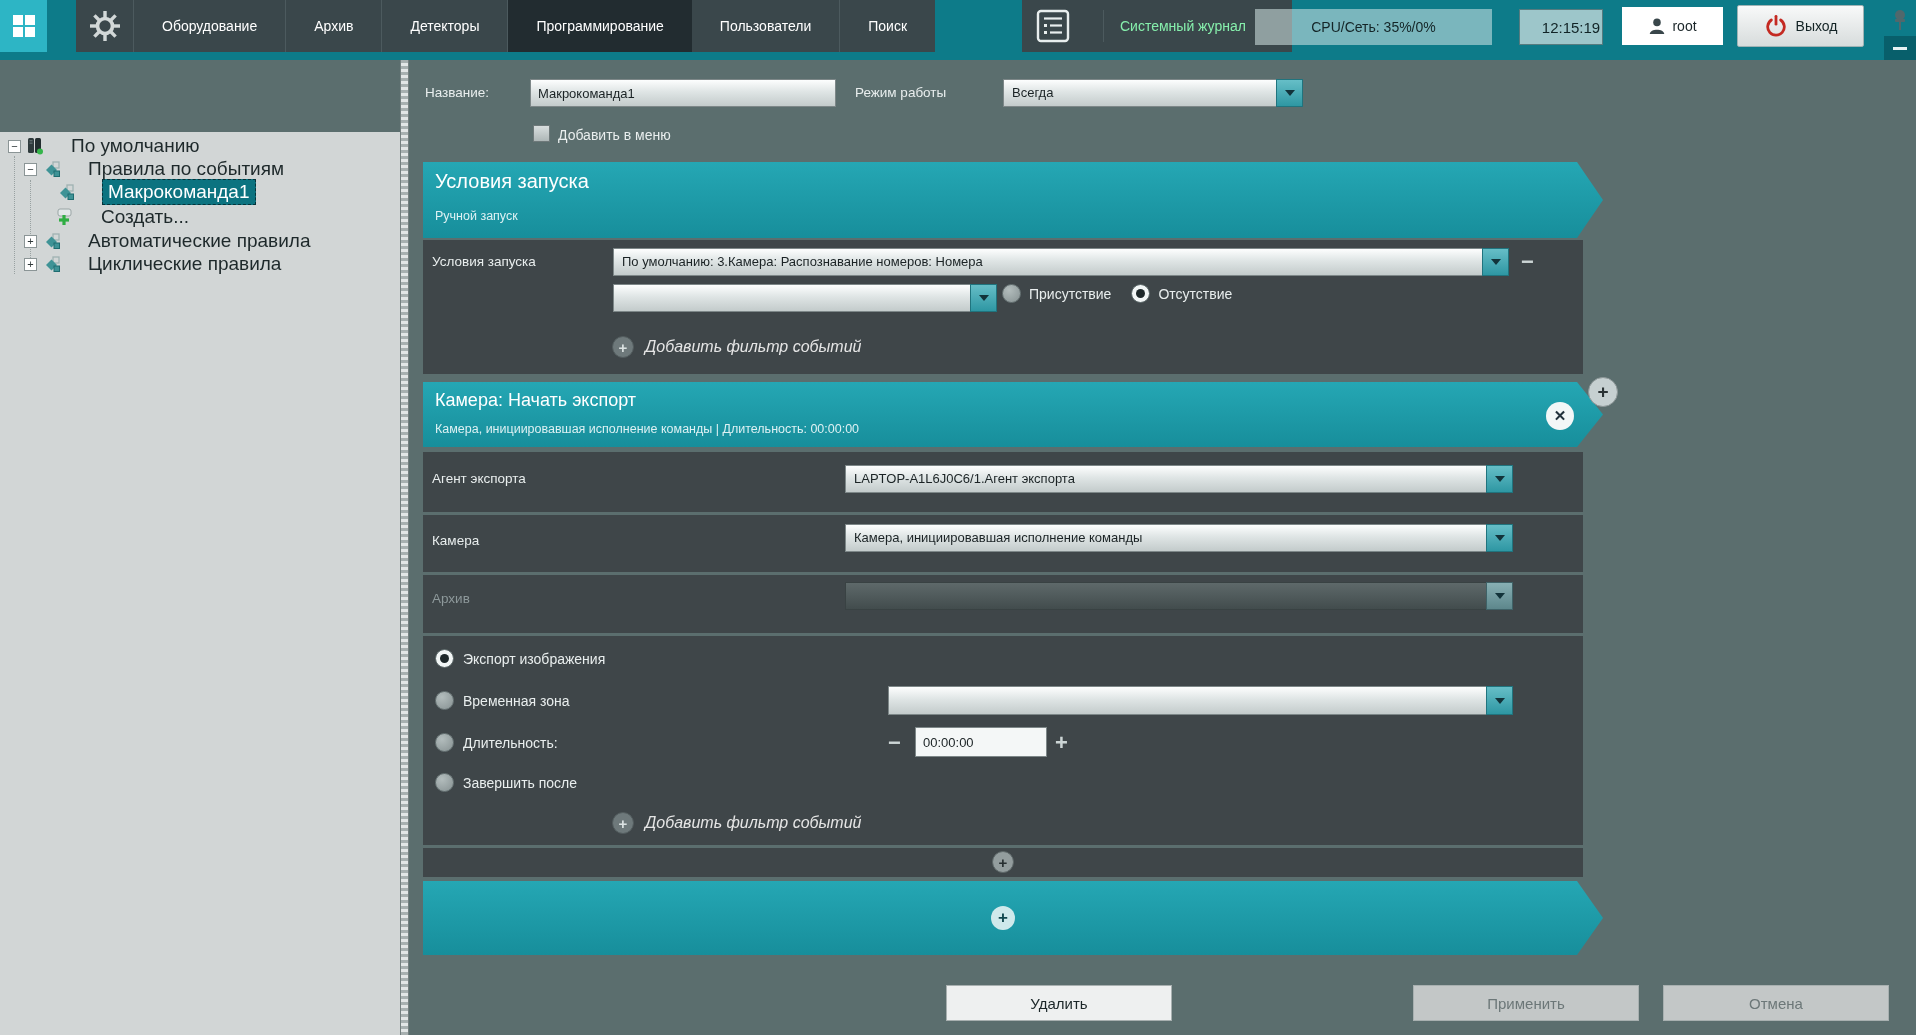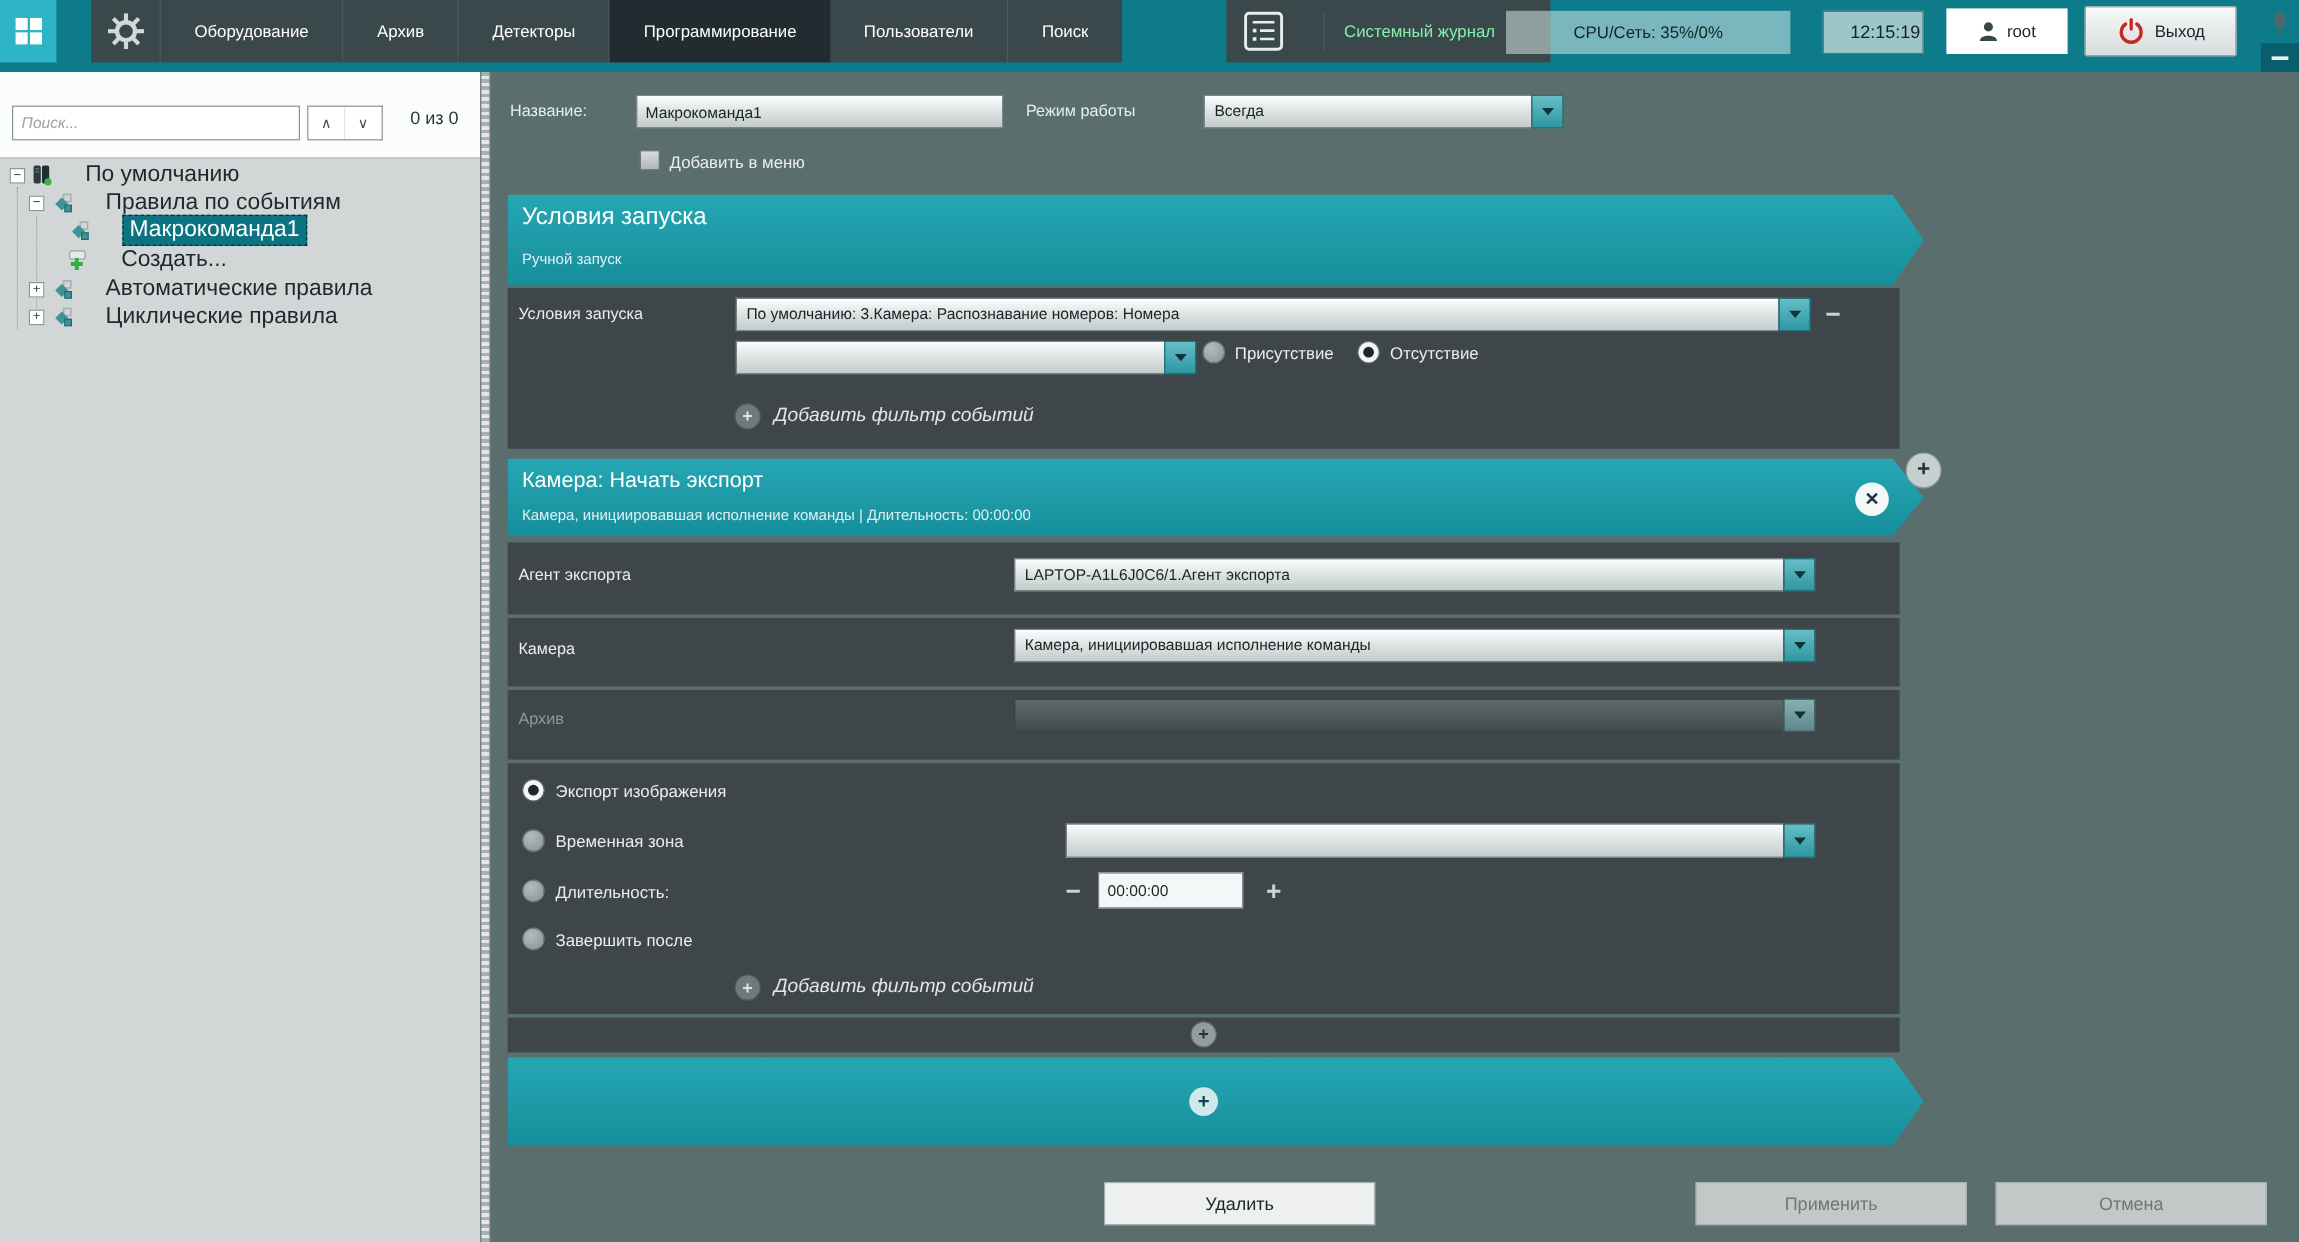--- a/index.html
+++ b/index.html
@@ -63,21 +63,21 @@
   .pc-gray{background:#6e797b;border:1px solid #525c5e;color:#dbe2e2;}
   .pc-mid{background:#939d9e;border:1px solid #5d6768;color:#272f31;}
   .pc-light{background:#c6d0d1;border:1px solid #8d9798;color:#2a3234;}
   .pc-teal{background:#cfe9eb;color:#11484f;}
   .flatglyph{color:#ccd5d5;font-size:22px;font-weight:bold;line-height:20px;cursor:pointer;}
   .addrow{position:absolute;display:flex;align-items:center;gap:11px;}
   .addrow .txt{font-size:16px;color:#e5e5e5;font-style:italic;}
   .xbtn{position:absolute;width:28px;height:28px;border-radius:50%;background:#f2f7f7;color:#22323c;display:flex;align-items:center;justify-content:center;font-size:15px;font-weight:bold;cursor:pointer;}
   .checkbox{position:absolute;width:17px;height:17px;background:linear-gradient(#d8dede,#aeb7b7);border:1px solid #6e797a;cursor:pointer;}
   .fbtn{position:absolute;width:226px;height:36px;display:flex;align-items:center;justify-content:center;font-size:15px;border:1px solid #a8b0b0;cursor:pointer;}
-  .fbtn.enabled{background:#eef0f0;color:#1b2628;}
+  .fbtn.enabled{background:#eef0f0;color:#1b2628;margin-left:26px;}
   .fbtn.dim{background:#c3c7c7;color:#6c7778;}
   svg{display:block;}
 </style>
 </head>
 <body>
 
 <div id="stage">
 
   <div id="topbar">
     <div id="appbtn">
@@ -144,30 +144,20 @@
         <circle cx="9" cy="7" r="5" fill="#50686c"></circle>
         <rect x="4" y="11" width="10" height="3" rx="1" fill="#50686c"></rect>
         <line x1="9" y1="14" x2="9" y2="22" stroke="#50686c" stroke-width="2"></line>
       </svg>
     </div>
     <div id="collapsetile">
       <div class="dash"></div>
     </div>
   </div>
 
-  <div id="searchband">
-    <input id="searchinput" placeholder="Поиск..." style="">
-    <div class="navbtn" id="prevbtn">
-        <span>∧</span>
-      </div>
-    <div class="navbtn" id="nextbtn">
-        <span>∨</span>
-      </div>
-    <div id="matchcounter">0 из 0</div>
-  </div>
 
   <div id="treearea">
     <div class="guide" style="left:14px;top:24px;height:118px"></div>
     <div class="guide" style="left:30px;top:48px;height:90px"></div>
 
     <div class="trow" style="left:8px;top:3px">
       <div class="expander">−</div>
       <svg width="18" height="18" viewBox="0 0 18 18">
         <rect x="2" y="1" width="6" height="15" rx="1.5" fill="#2e3a3c"></rect>
         <rect x="9" y="1" width="6" height="15" rx="1.5" fill="#222d2f"></rect>
@@ -327,21 +317,21 @@
       <div class="ddfield"></div>
       <div class="ddarrow">
           <span class="tri"></span>
         </div>
     </div>
     <div class="abs" style="left:12px;top:97px;display:flex;align-items:center;gap:9px">
       <div class="radio"></div>
       <span class="lbl" style="font-size:14px">Длительность:</span>
     </div>
     <div class="abs flatglyph" style="left:465px;top:97px"><span>−</span></div>
-    <input class="abs txtin" style="left: 492px; top: 91px; width: 121px; height: 30px; background: rgb(244, 247, 247);" value="00:00:00">
+    <input class="abs txtin" style="left: 492px; top: 91px; width: 132px; height: 30px; background: rgb(244, 247, 247);" value="00:00:00">
     <div class="abs flatglyph" style="left:632px;top:97px"><span>+</span></div>
     <div class="abs" style="left:12px;top:137px;display:flex;align-items:center;gap:9px">
       <div class="radio"></div>
       <span class="lbl" style="font-size:14px">Завершить после</span>
     </div>
     <div class="addrow" style="left:189px;top:176px">
       <div class="pluscirc pc-gray" style="width:22px;height:22px;font-size:15px">+</div>
       <span class="txt">Добавить фильтр событий</span>
     </div>
   </div>

